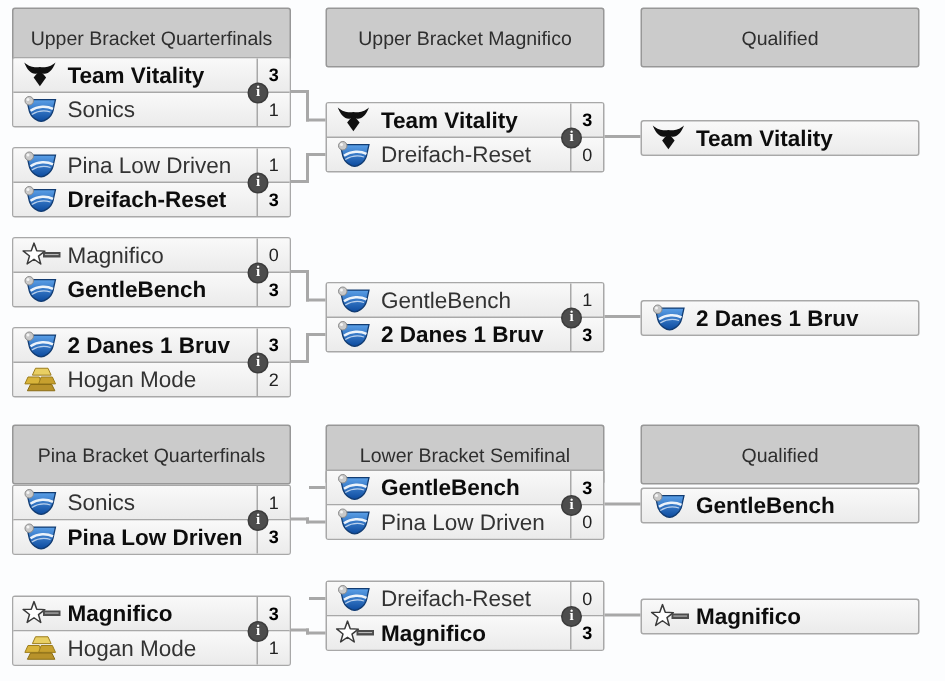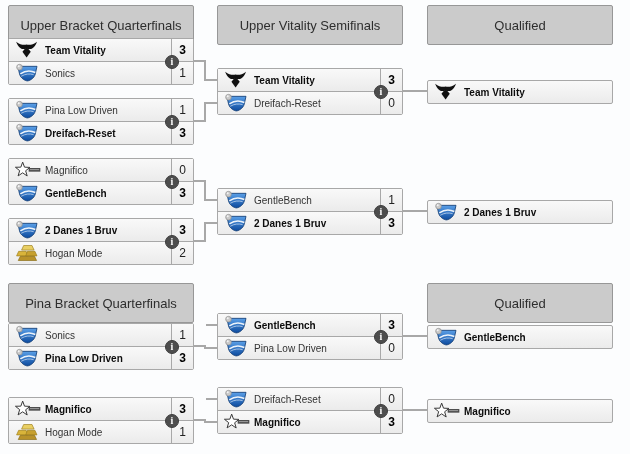--- a/index.html
+++ b/index.html
@@ -9,21 +9,21 @@
        background:#cbcbcb;border:1px solid #979797;border-radius:2px;
        display:flex;align-items:center;justify-content:center;
        font-size:13px;color:#2e2e2e;}
   .match{position:absolute;width:186px;height:47px;box-sizing:border-box;
          border:1px solid #a8a8a8;border-radius:2px;background:#f1f1f1;}
   .team-row{display:flex;align-items:center;height:22px;
             background:linear-gradient(#f9f9f9,#ebebeb);}
   .mdiv{height:1px;background:#a8a8a8;}
   .ticon{width:36px;height:22px;display:flex;align-items:center;justify-content:center;flex:0 0 36px;}
   .ticon svg{display:block;}
-  .tname{flex:1;font-size:10px;color:#333;white-space:nowrap;overflow:hidden;}
+  .tname{flex:1;font-size:15px;color:#333;white-space:nowrap;overflow:hidden;}
   .winner .tname{font-weight:bold;color:#0d0d0d;}
   .tscore{width:21px;flex:0 0 21px;align-self:stretch;border-left:1px solid #a8a8a8;
           text-align:center;font-size:12px;line-height:22px;color:#222;}
   .winner .tscore{font-weight:bold;color:#000;}
   .info{position:absolute;left:156px;top:16px;width:14px;height:14px;border-radius:50%;
         background:#4d4d4d;border:1px solid #3c3c3c;box-sizing:border-box;color:#fff;
         font-family:"Liberation Serif",serif;font-weight:bold;font-size:10px;
         line-height:12px;text-align:center;z-index:3;cursor:pointer;}
   .qbox{position:absolute;width:186px;height:24px;box-sizing:border-box;
         border:1px solid #a8a8a8;border-radius:2px;display:flex;align-items:center;
@@ -61,23 +61,24 @@
       <symbol id="i-gold-bars-logo" viewBox="0 0 34 24">
         <polygon points="13,3 23,3 25.5,8.5 10.5,8.5" fill="#e9cf63" stroke="#9c7d1d" stroke-width="0.8"></polygon>
         <polygon points="7,10 16,10 18,15.5 4.5,15.5" fill="#d9b43a" stroke="#9c7d1d" stroke-width="0.8"></polygon>
         <polygon points="17.5,10 26.5,10 29,15.5 15.5,15.5" fill="#c7a02e" stroke="#9c7d1d" stroke-width="0.8"></polygon>
         <polygon points="9,16 26,16 28.5,21 6.5,21" fill="#b8922a" stroke="#8a6d15" stroke-width="0.8"></polygon>
       </symbol>
     </defs>
   </svg>
 
   <div class="hdr" style="left:8px;top:5px">Upper Bracket Quarterfinals</div>
-  <div class="hdr" style="left:217px;top:5px">Upper Vitality Semifinals</div>
+  <div class="hdr" style="left:217px;top:5px">Upper Bracket Magnifico</div>
   <div class="hdr" style="left:427px;top:5px">Qualified</div>
   <div class="hdr" style="left:8px;top:283px">Pina Bracket Quarterfinals</div>
+  <div class="hdr" style="left:217px;top:283px">Lower Bracket Semifinal</div>
   <div class="hdr" style="left:427px;top:283px">Qualified</div>
 
 <div class="match" style="left: 8px; top: 38px;">
       <div class="team-row winner">
         <span class="ticon">
           <svg width="30" height="20" viewBox="0 0 34 24">
             <use href="#i-vitality-logo"></use>
           </svg>
         </span>
         <span class="tname">Team Vitality</span>

